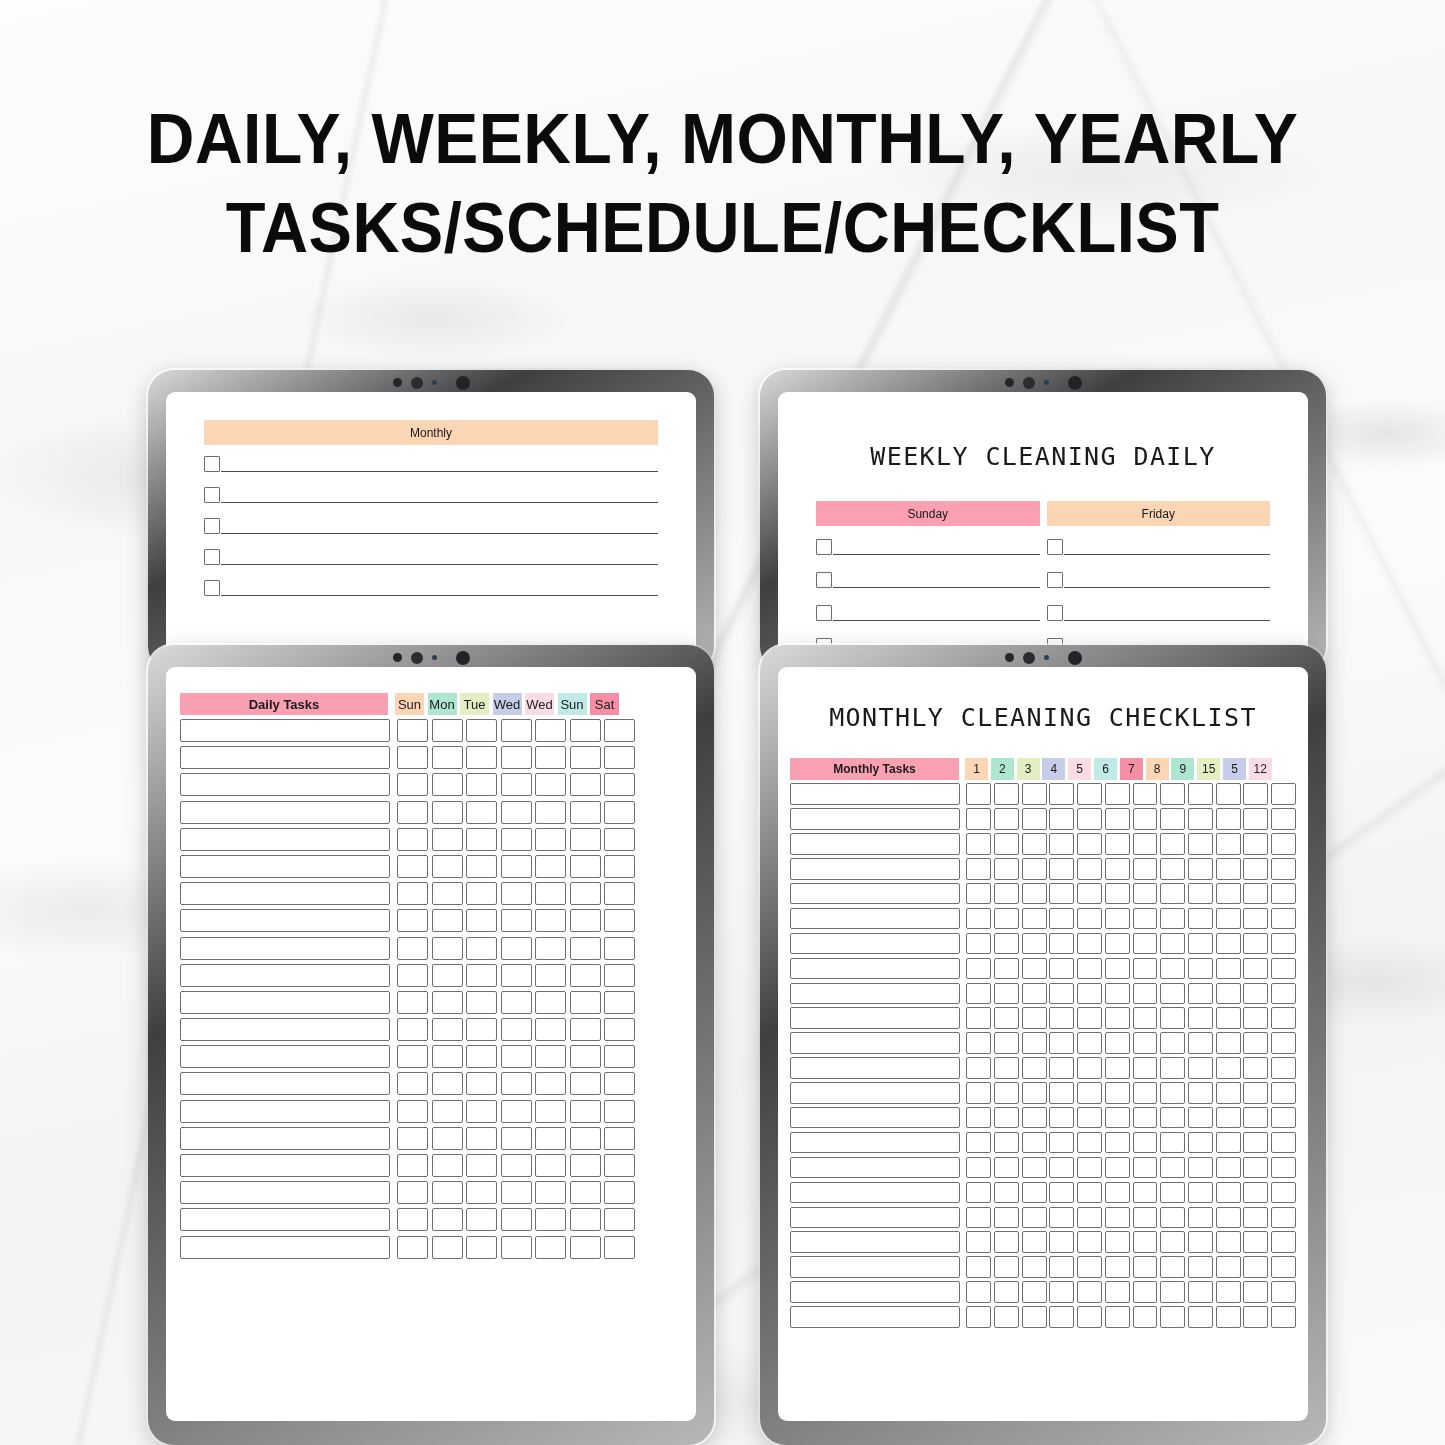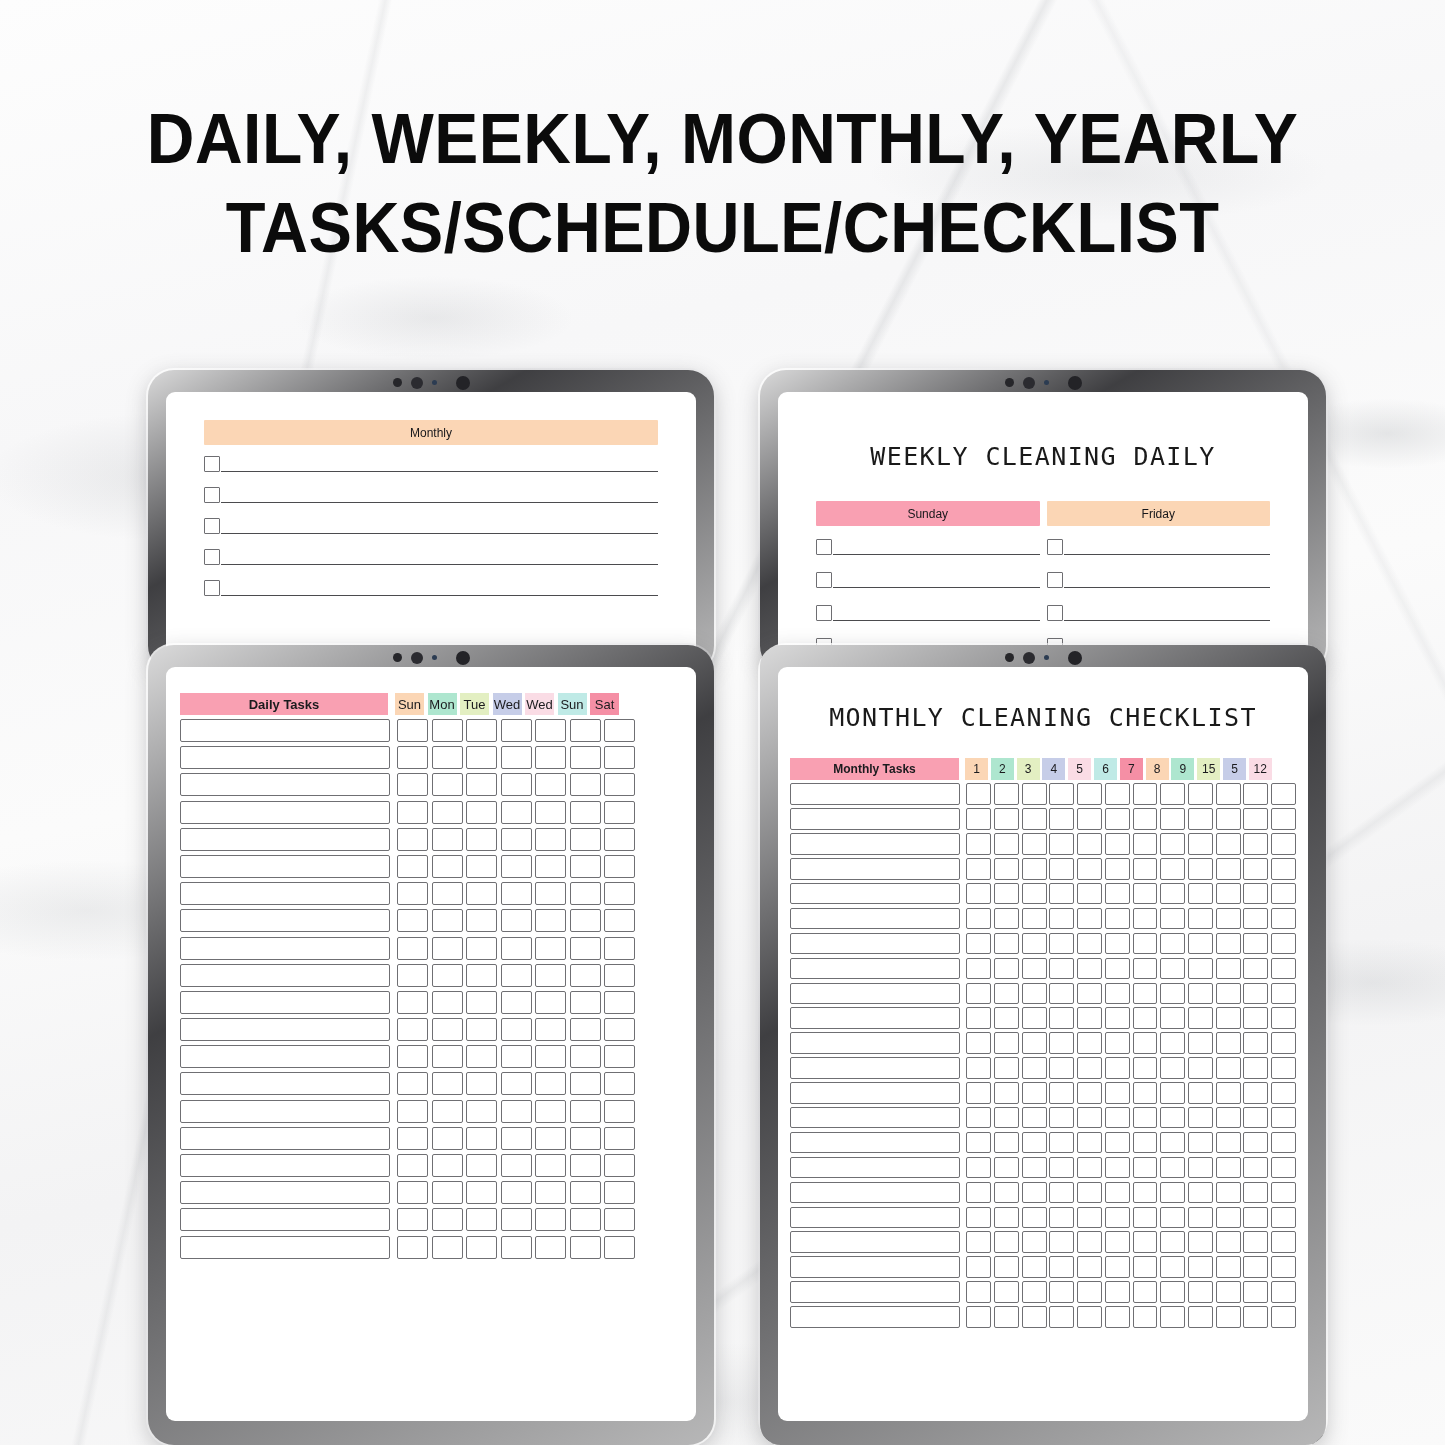--- a/index.html
+++ b/index.html
@@ -97,21 +97,21 @@
     align-items:center;justify-content:center;
   }
 
   
   #tab-yearly{left:148px;top:370px;width:566px;height:302px;z-index:2;}
   #tab-yearly .screen{left:18px;top:22px;right:18px;bottom:0;border-radius:9px 9px 0 0;}
   #tab-weekly{left:760px;top:370px;width:566px;height:302px;z-index:2;}
   #tab-weekly .screen{left:18px;top:22px;right:18px;bottom:0;border-radius:9px 9px 0 0;}
   #tab-daily{left:148px;top:645px;width:566px;height:800px;z-index:4;}
   #tab-daily .screen{left:18px;top:22px;right:18px;bottom:24px;}
-  #tab-monthly{left:760px;top:645px;width:566px;height:800px;z-index:4;border-radius:21px;}
+  #tab-monthly{left:760px;top:645px;width:566px;height:800px;z-index:4;}
   #tab-monthly .screen{left:18px;top:22px;right:18px;bottom:24px;}
 </style>
 </head>
 <body>
 
 <div id="marble"></div>
 
 <div id="title">
   <span class="tl">DAILY, WEEKLY, MONTHLY, YEARLY</span>
   <span class="tl second">TASKS/SCHEDULE/CHECKLIST</span>

